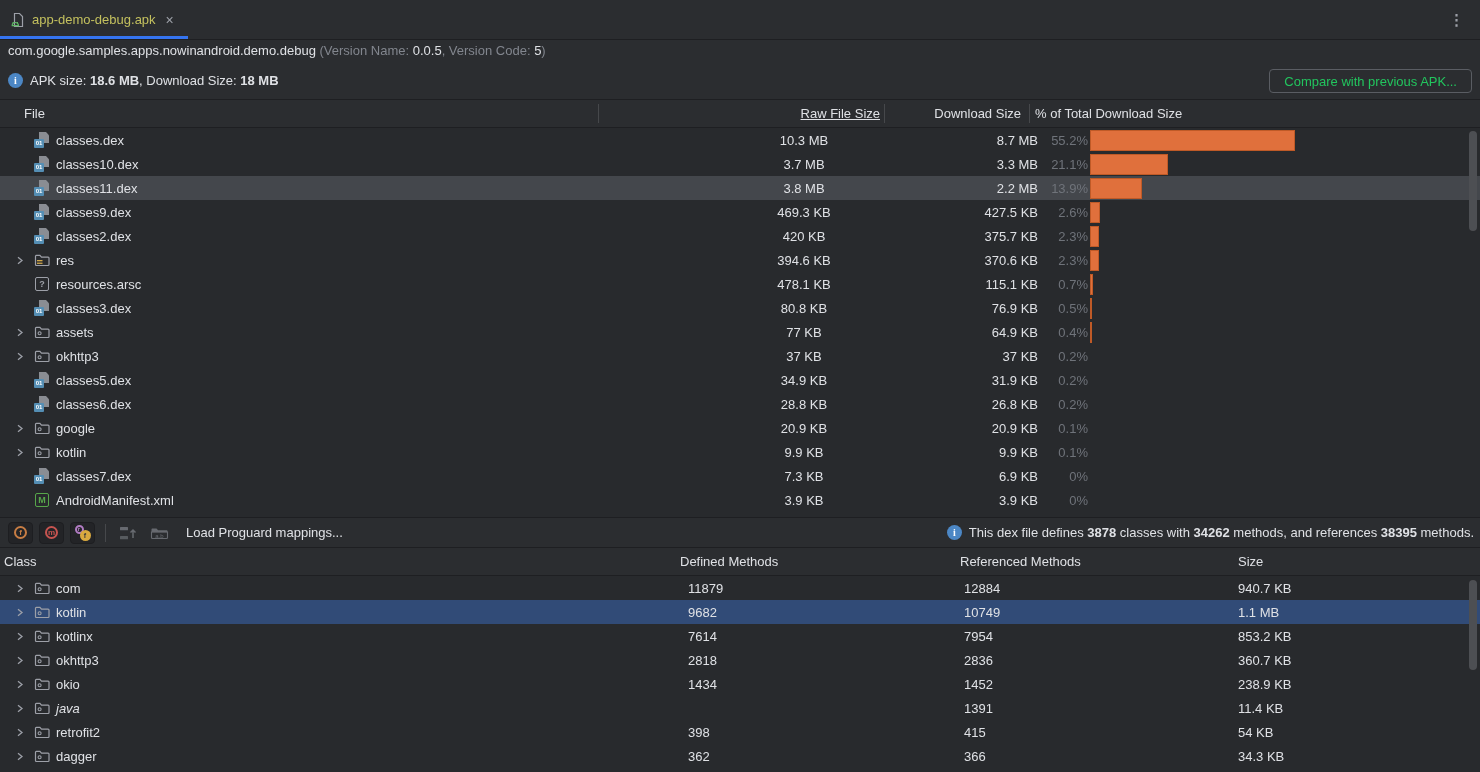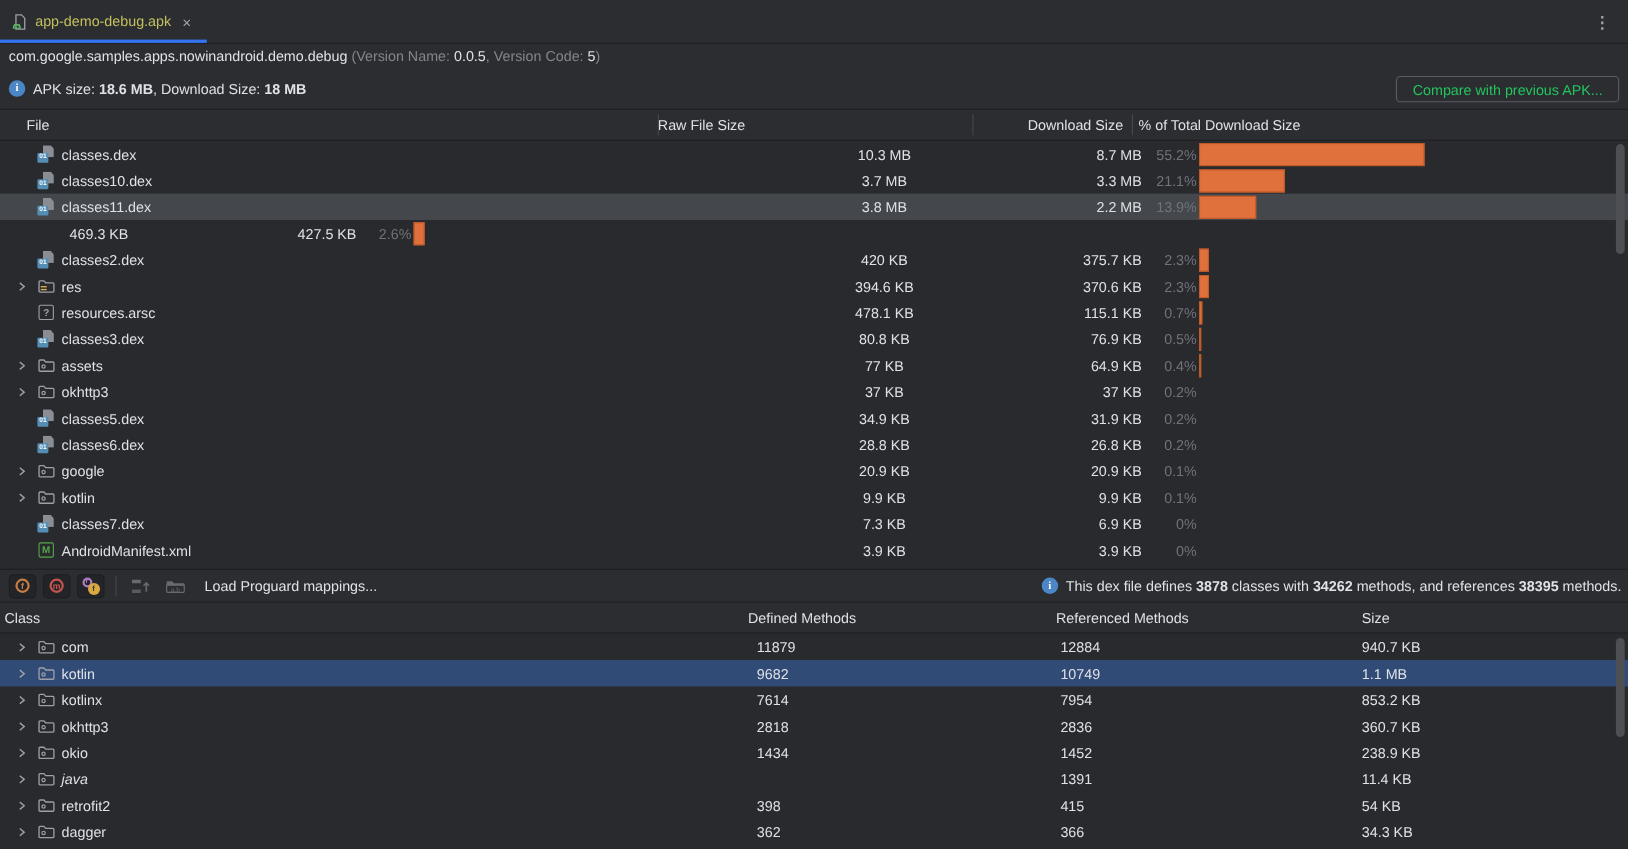--- a/index.html
+++ b/index.html
@@ -27,21 +27,21 @@
   .dim { color:#82868e; }
   .infoline { height:37px; display:flex; align-items:center; padding:0 8px; position:relative; }
   .info-i { display:inline-flex; align-items:center; justify-content:center; width:15px; height:15px; border-radius:50%; background:#4c87c5; color:#fff; font-size:10px; font-weight:700; font-family:"Liberation Serif", serif; margin-right:7px; flex:0 0 auto; }
   .infoline b { font-weight:700; }
   .cmp-btn { position:absolute; right:8px; top:7px; height:24px; padding:0 14px; border:1px solid #5a5d63; border-radius:4px; background:transparent; color:#22c55e; font-family:inherit; font-size:13px; cursor:pointer; }
 
   
   .ftable { position:relative; height:418px; border-top:1px solid #1e1f22; background:#282a2d; }
   .fhead { height:28px; display:flex; align-items:center; background:#2b2d30; border-bottom:1px solid #1e1f22; position:relative; color:#dfe1e5; }
   .fhead .h-file { padding-left:24px; flex:1; }
-  .fhead .h-raw { width:286px; padding-right:4px; }
+  .fhead .h-raw { width:286px; text-align:right; padding-right:4px;text-decoration:underline; }
   .fhead .h-dl  { width:145px; text-align:right; padding-right:8px; }
   .fhead .h-pct { width:451px; text-align:left; padding-left:6px; }
   .vdiv { position:absolute; top:4px; bottom:4px; width:1px; background:#46484b; }
   .fbody { position:relative; }
   .frow { height:24px; display:flex; align-items:center; }
   .frow.selected { background:#44474c; }
   .c-name { flex:1; display:flex; align-items:center; min-width:0; padding-left:6px; }
   .chev { width:28px; display:inline-flex; justify-content:center; flex:0 0 auto; }
   .ic { width:16px; height:16px; display:inline-flex; align-items:center; justify-content:center; flex:0 0 auto; position:relative; }
   .fname { margin-left:6px; white-space:nowrap; }
@@ -182,20 +182,30 @@
       <span class="fname">classes11.dex</span>
     </div>
     <div class="c-raw">3.8 MB</div>
     <div class="c-dl">2.2 MB</div>
     <div class="c-pct">13.9%</div>
     <div class="c-bar">
             <div class="bar" style="width: 51.569px;"></div>
           </div>
   </div>
         <div class="frow">
+    <div class="c-name">
+      <span class="chev" style="visibility: hidden;"></span>
+      <span class="ic ficon">
+              <span class="ic ic-dex">
+                <span class="dex-pg"></span>
+                <span class="dex-b">01</span>
+              </span>
+            </span>
+      <span class="fname">classes9.dex</span>
+    </div>
     <div class="c-raw">469.3 KB</div>
     <div class="c-dl">427.5 KB</div>
     <div class="c-pct">2.6%</div>
     <div class="c-bar">
             <div class="bar" style="width: 9.646px;"></div>
           </div>
   </div>
         <div class="frow">
     <div class="c-name">
       <span class="chev" style="visibility: hidden;"></span>

